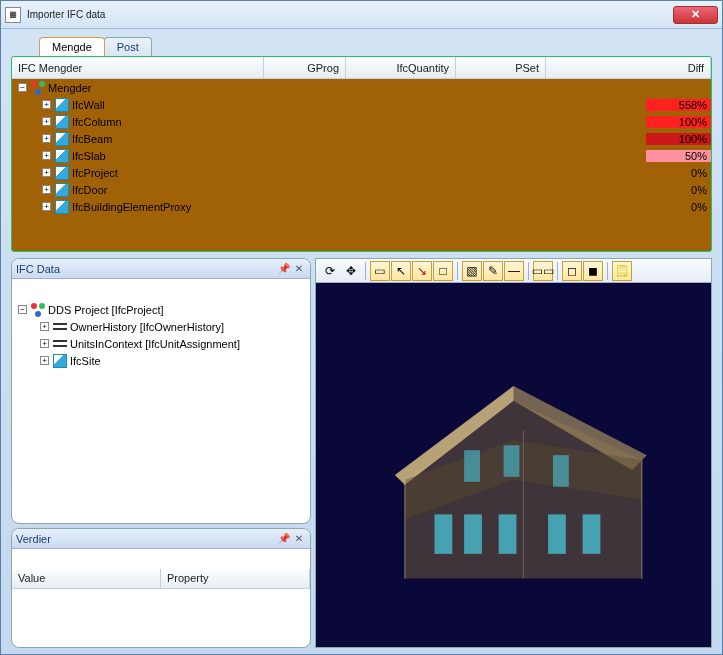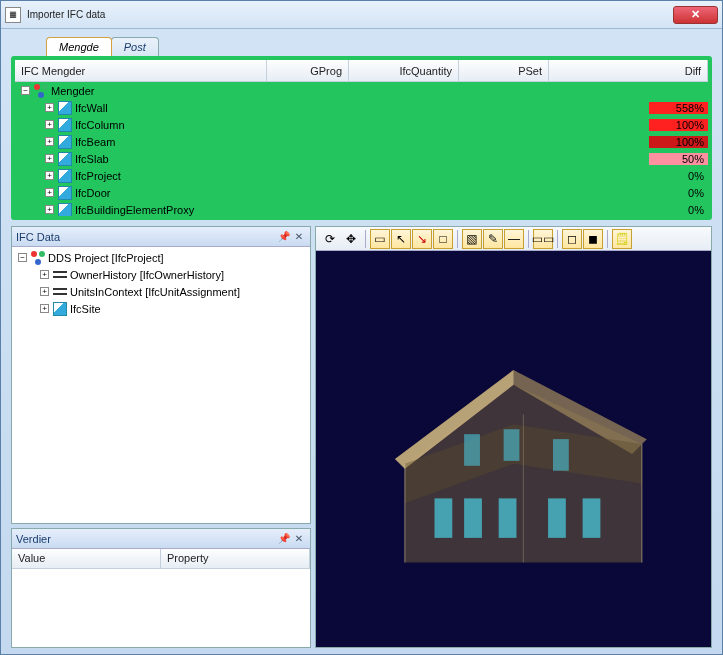--- a/index.html
+++ b/index.html
@@ -3,43 +3,43 @@
 <meta charset="utf-8">
 <style>
 * { box-sizing: border-box; margin: 0; padding: 0; font-family: "Segoe UI", Tahoma, sans-serif; font-size: 11px; }
 body { width: 723px; height: 655px; background: linear-gradient(to bottom, #d2e4f5, #c4d9ef); border: 1px solid #5a7fa8; overflow: hidden; }
 .titlebar { height: 28px; background: linear-gradient(to bottom, #e8f1fb, #d3e4f5); display: flex; align-items: center; padding: 0 4px; border-bottom: 1px solid #a0b8d0; }
 .titlebar .app-icon { width: 16px; height: 16px; background: #fff; border: 1px solid #888; margin-right: 6px; display: flex; align-items: center; justify-content: center; font-size: 8px; }
 .titlebar .title { flex: 1; color: #222; font-size: 10px; }
 .titlebar .close { width: 45px; height: 18px; background: linear-gradient(to bottom, #e67, #c33); border: 1px solid #933; border-radius: 3px; color: #fff; display: flex; align-items: center; justify-content: center; font-weight: bold; cursor: pointer; }
 .content { padding: 8px 10px 6px 10px; height: calc(100% - 28px); display: flex; flex-direction: column; }
 .tabs-area { flex: 0 0 auto; }
-.tab-strip { display: flex; margin-left: 35px; font-style: italic; }
+.tab-strip { display: flex; margin-left: 28px; }
 .tab { padding: 3px 12px; border: 1px solid #8aa; border-bottom: none; border-top-left-radius: 4px; border-top-right-radius: 4px; background: linear-gradient(to bottom, #f8fafd, #e8eef6); cursor: pointer; margin-right: -1px; position: relative; }
 .tab.active { background: #fff; border-color: #d4a040; z-index: 2; }
 .tab.inactive { color: #1a3d6d; background: linear-gradient(to bottom, #eaf2fb, #d8e6f4); }
-.grid-panel { background: #22c55e; border: 4px solid #22c55e; border-radius: 3px; height: 164px; overflow: hidden; position: relative; }
+.grid-panel { background: #a16207; border: 1px solid #22c55e; border-radius: 3px; height: 196px; overflow: hidden; position: relative; }
 .grid-header { display: flex; height: 22px; background: linear-gradient(to bottom, #fdfefe, #e6edf4); border-bottom: 1px solid #c4d0dc; }
 .grid-header .gh { border-right: 1px solid #c4d0dc; display: flex; align-items: center; padding: 0 6px; color: #222; overflow: hidden; }
 .grid-body { height: calc(100% - 22px); overflow: auto; }
 .tree-row { display: flex; height: 17px; align-items: center; }
 .tree-cell { padding-left: 4px; display: flex; align-items: center; overflow: hidden; white-space: nowrap; }
 .tree-cell.diff { justify-content: flex-end; padding-right: 4px; }
 .exp { width: 9px; height: 9px; border: 1px solid #888; display: inline-flex; align-items: center; justify-content: center; font-size: 8px; line-height: 1; margin-right: 4px; background: #fff; cursor: pointer; }
 .mengder-icon { width: 14px; height: 14px; display: inline-block; margin-right: 3px; position: relative; }
 .mengder-icon::before { content: ""; position: absolute; width: 6px; height: 6px; left: 0; top: 0; background: #e33; border-radius: 50%; }
 .mengder-icon::after { content: ""; position: absolute; width: 6px; height: 6px; right: 0; top: 0; background: #3b6; border-radius: 50%; }
 .mengder-icon .b { position: absolute; width: 6px; height: 6px; left: 4px; bottom: 0; background: #36c; border-radius: 50%; }
 .ifc-icon { width: 14px; height: 14px; display: inline-block; margin-right: 3px; background: linear-gradient(135deg, #fff 40%, #3ad 40%); border: 1px solid #28a; }
 .eq-icon { width: 14px; height: 10px; margin-right: 3px; display: inline-flex; flex-direction: column; justify-content: space-around; }
 .eq-icon span { height: 2px; background: #333; display: block; }
 
 .mid-row { flex: 1; display: flex; margin-top: 6px; min-height: 0; gap: 4px; }
 .left-panels { width: 300px; display: flex; flex-direction: column; gap: 4px; }
-.panel { border: 1px solid #8aa; background: #fff; border-radius: 0; display: flex; flex-direction: column; overflow: hidden; }
+.panel { border: 1px solid #8aa; background: #fff; border-radius: 8px; display: flex; flex-direction: column; overflow: hidden; gap: 20px; }
 .panel-header { height: 20px; background: linear-gradient(to bottom, #e6eefb, #c9dbf2); display: flex; align-items: center; padding: 0 4px; color: #1a3d6d; font-size: 11px; border-bottom: 1px solid #aac; }
 .panel-header .spacer { flex: 1; }
 .pin { width: 14px; height: 14px; cursor: pointer; color: #456; display: flex; align-items: center; justify-content: center; font-size: 10px; }
 .panel-body { flex: 1; overflow: auto; padding: 2px; }
 .ptree-row { display: flex; align-items: center; height: 17px; white-space: nowrap; }
 .ifc-data { flex: 1; min-height: 180px; }
 .verdier { flex: 0 0 120px; }
 .verdier .cols { display: flex; height: 20px; background: linear-gradient(to bottom, #fdfefe, #e6edf4); border-bottom: 1px solid #c4d0dc; }
 .verdier .col { flex: 1; padding: 3px 6px; border-right: 1px solid #c4d0dc; color: #222; }
 

